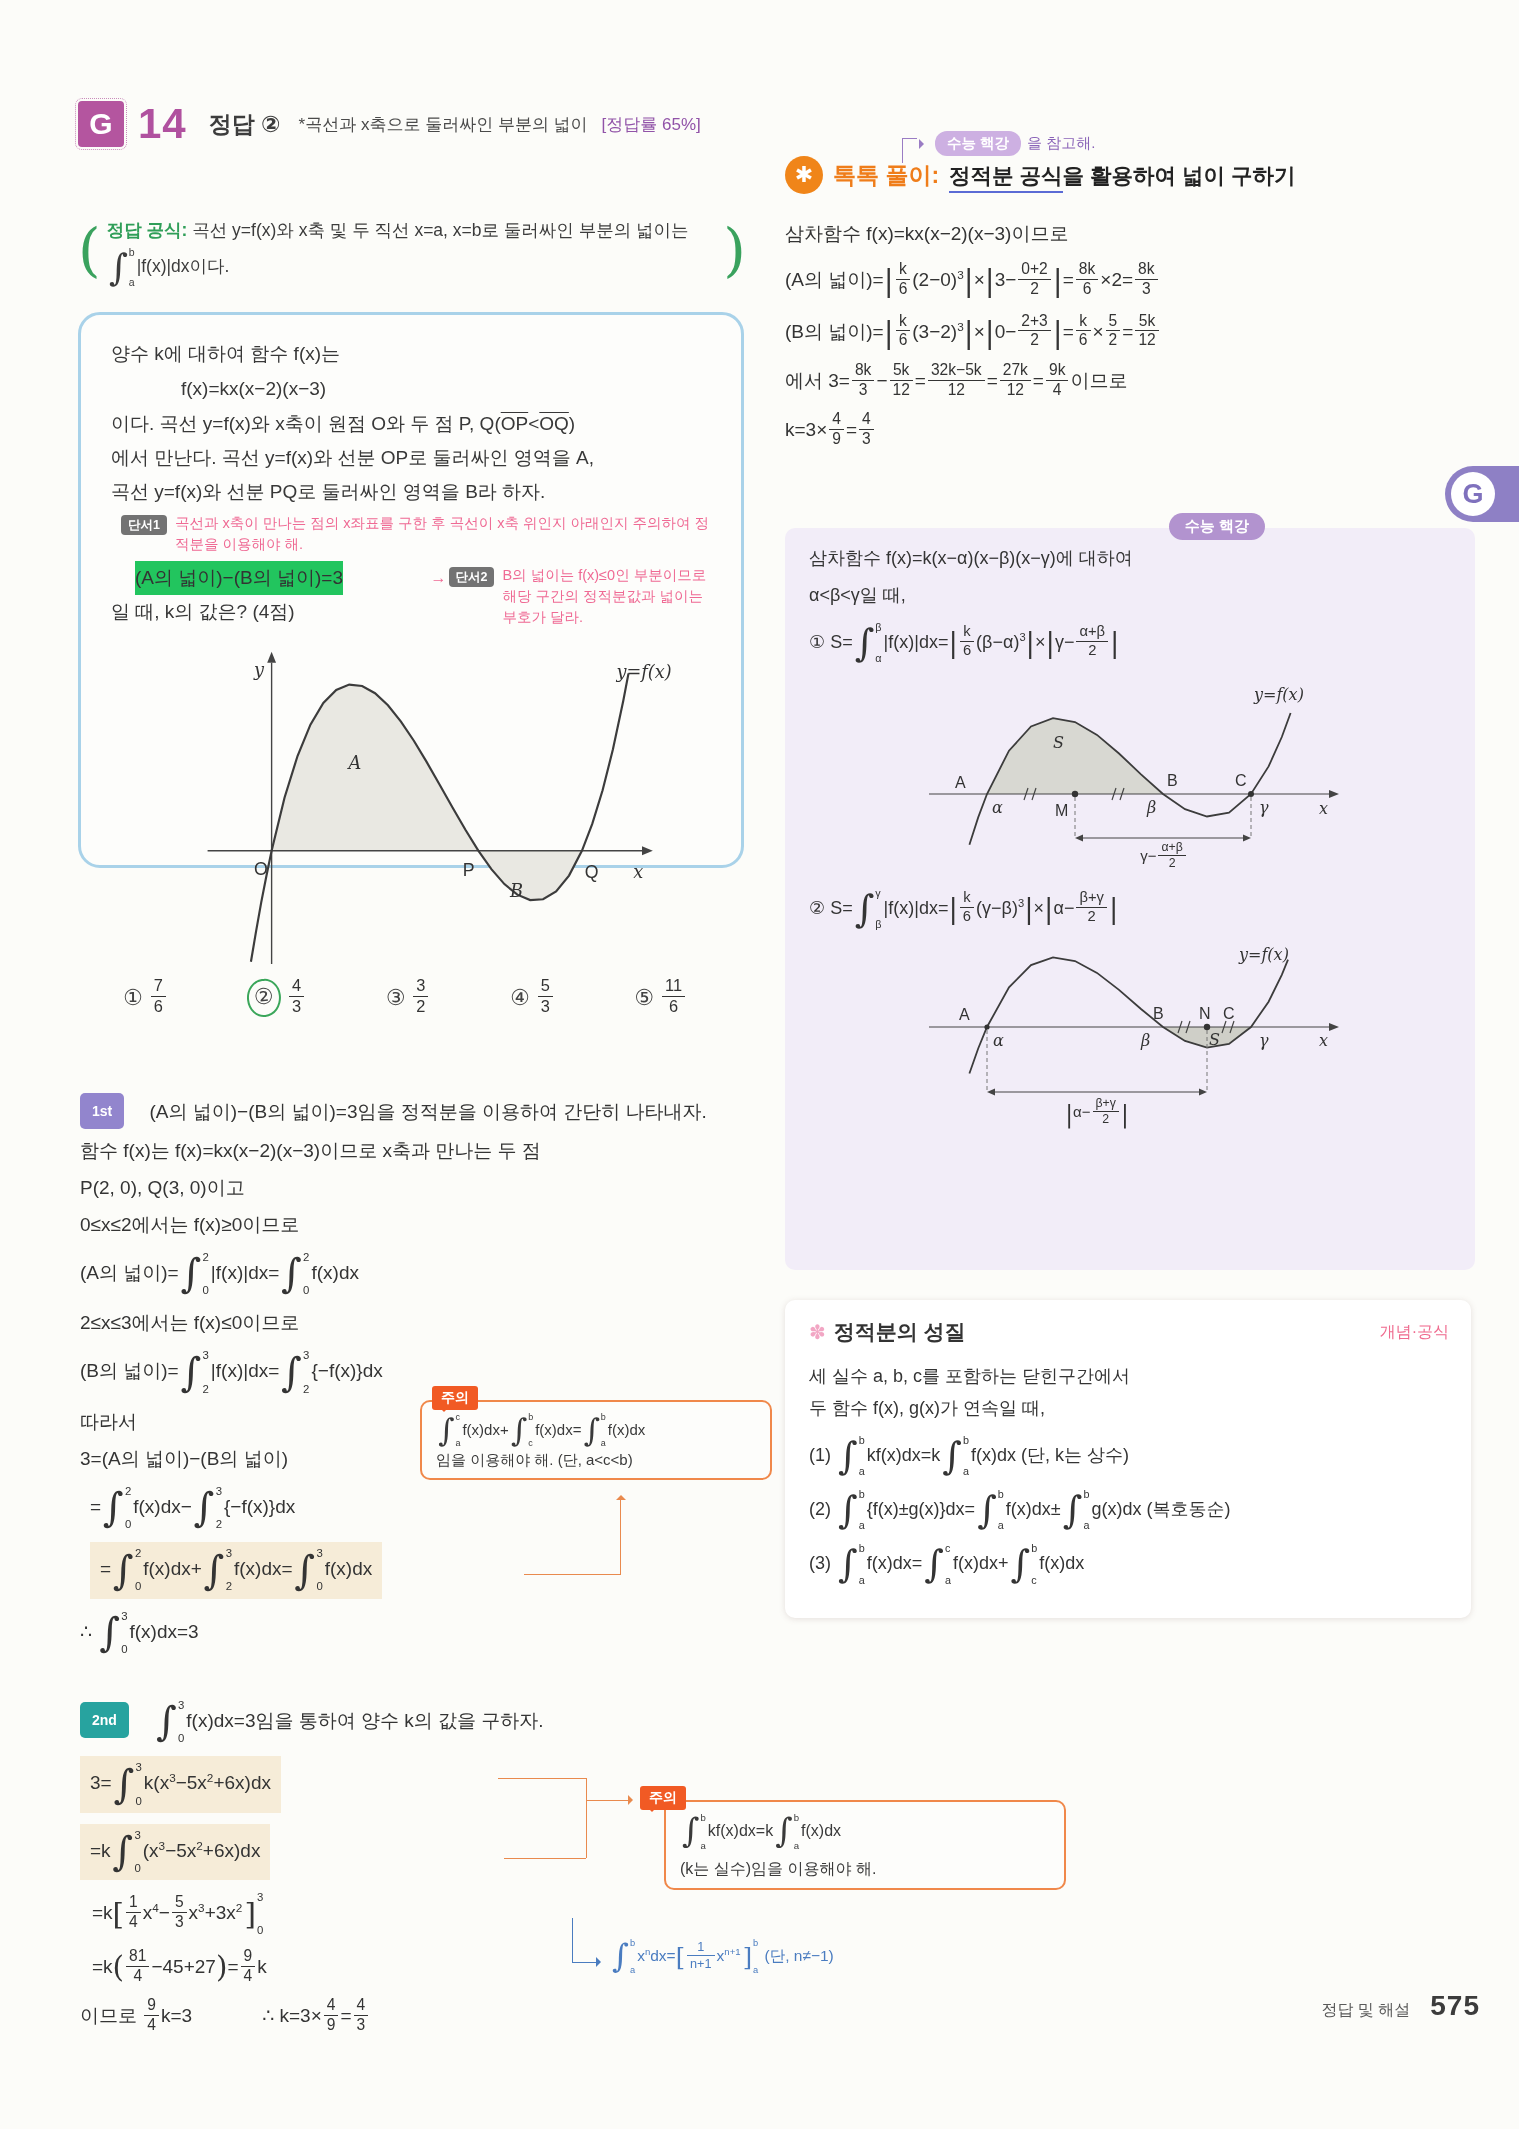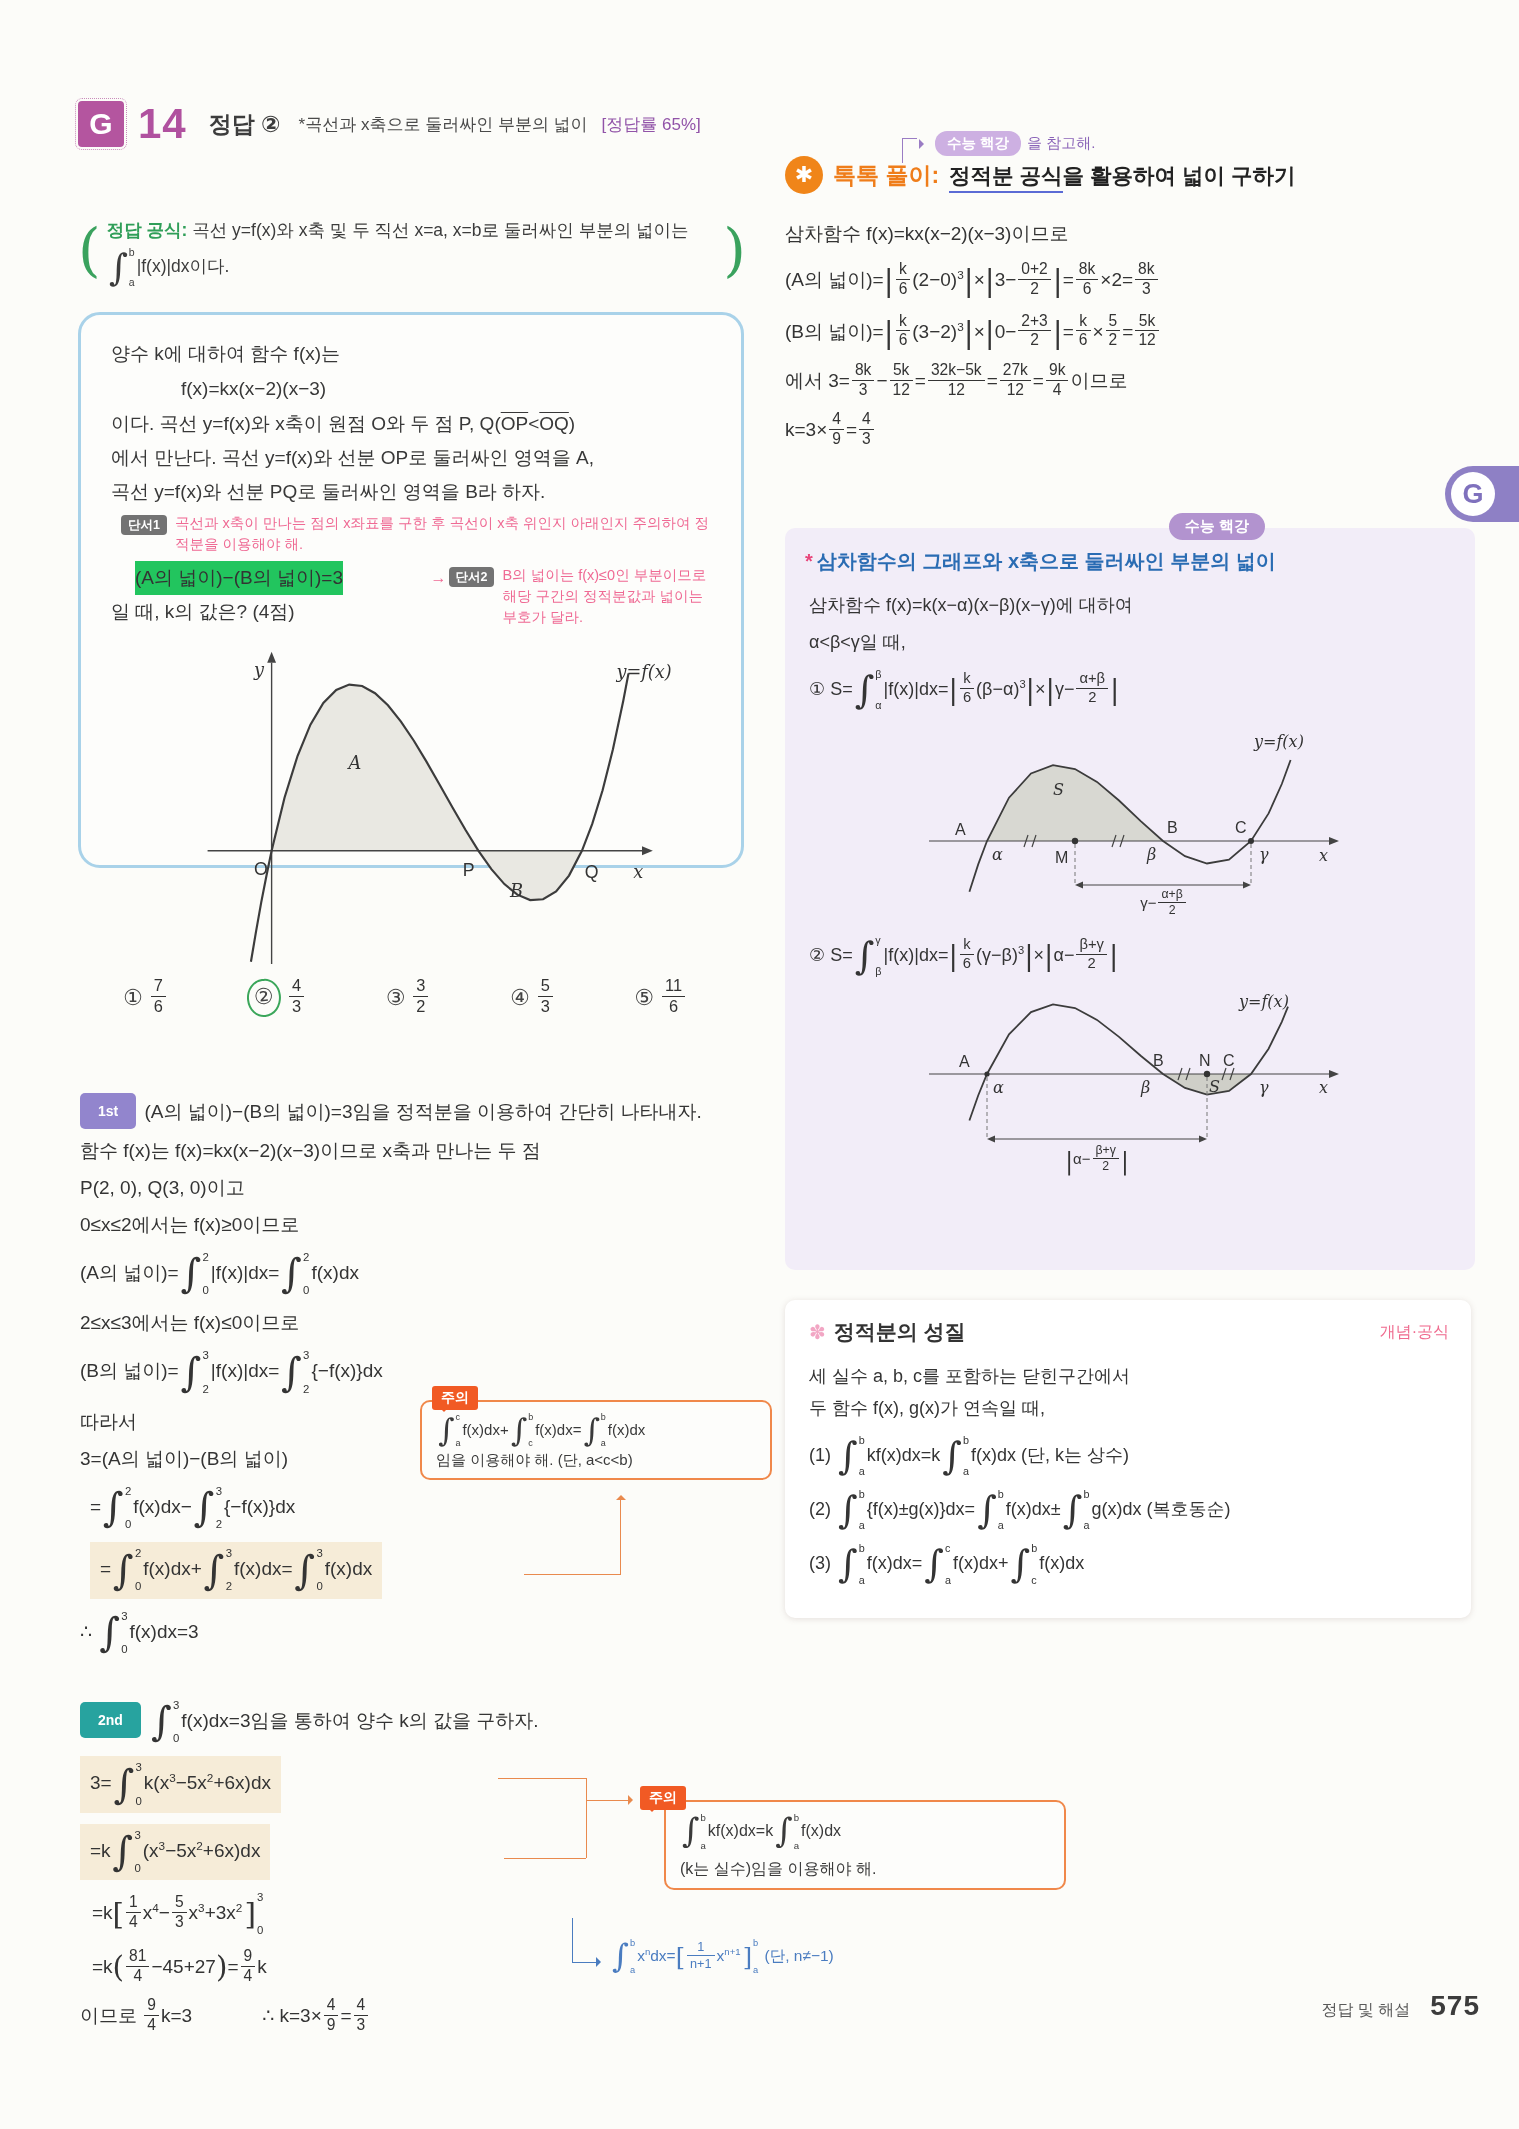--- a/index.html
+++ b/index.html
@@ -41,21 +41,21 @@
   .eqgrid{display:flex;margin-top:6px;}
   .eqleft{width:356px;}
   .eqhl{background:#22c55e;padding:4px 0;display:inline-block;}
   .eqarrow{color:#ef6a94;font-size:16px;padding:8px 2px 0 2px;}
   .pgraph{margin:10px 0 0 48px;position:relative;}
   .choices{display:flex;justify-content:space-between;padding:0 26px 0 12px;margin-top:4px;align-items:center;}
   .choice{display:inline-flex;align-items:center;gap:6px;font-size:20px;}
   .cnum{font-size:22px;color:#444;}
   .sel{border:2.5px solid #3aa65a;border-radius:50% 46% 52% 48%;padding:3px 5px 5px 5px;transform:rotate(-6deg);display:inline-block;}
   .stepbadge{display:inline-block;background:#9285cd;color:#fff;font-size:14px;font-weight:bold;
-             border-radius:5px;padding:3px 18px;margin-right:3px;vertical-align:2px;text-align:right;}
+             border-radius:5px;padding:3px 12px;margin-right:20px;vertical-align:2px;text-align:right;}
   .stepbadge.teal{background:#27a39f;}
   .step1{left:80px;top:1086px;width:662px;font-size:19px;color:#343434;}
   .s-line{margin:7px 0;line-height:30px;}
   .s-tall{margin:11px 0;}
   .hl-tan{background:#f6ecd8;display:inline-block;padding:5px 10px;}
   .note{position:absolute;border:2px solid #f0884a;border-radius:10px;background:#fdfdfb;
         padding:10px 12px 8px 14px;font-size:15px;color:#3a3a3a;}
   .noteflag{position:absolute;background:#f15a24;color:#fff;font-size:14px;font-weight:bold;
             padding:3px 9px;border-radius:3px;z-index:3;}
   .noteflag:after{content:"";position:absolute;left:8px;bottom:-6px;border:4px solid transparent;border-top-color:#f15a24;}
@@ -482,21 +482,20 @@
           <span class="nu">4</span>
           <span class="de">9</span>
         </span>=<span class="fr">
           <span class="nu">4</span>
           <span class="de">3</span>
         </span></div>
   </div>
 
   <div class="abs haek">
     <span class="haekbadge">수능 핵강</span>
-    <div class="haektitle"><span class="star">*</span><span>삼차함수의 그래프와 x축으로 둘러싸인 부분의 넓이</span></div>
     <div class="haekbody">
       <div class="s-line">삼차함수 f(x)=k(x−α)(x−β)(x−γ)에 대하여</div>
       <div class="s-line">α&lt;β&lt;γ일 때,</div>
       <div class="s-line s-tall">① S=<span class="itg">
             <span class="isym">∫</span>
             <span class="ilim">
               <span>β</span>
               <span>α</span>
             </span>
           </span>|f(x)|dx=<span class="bbr">|</span><span class="fr">

